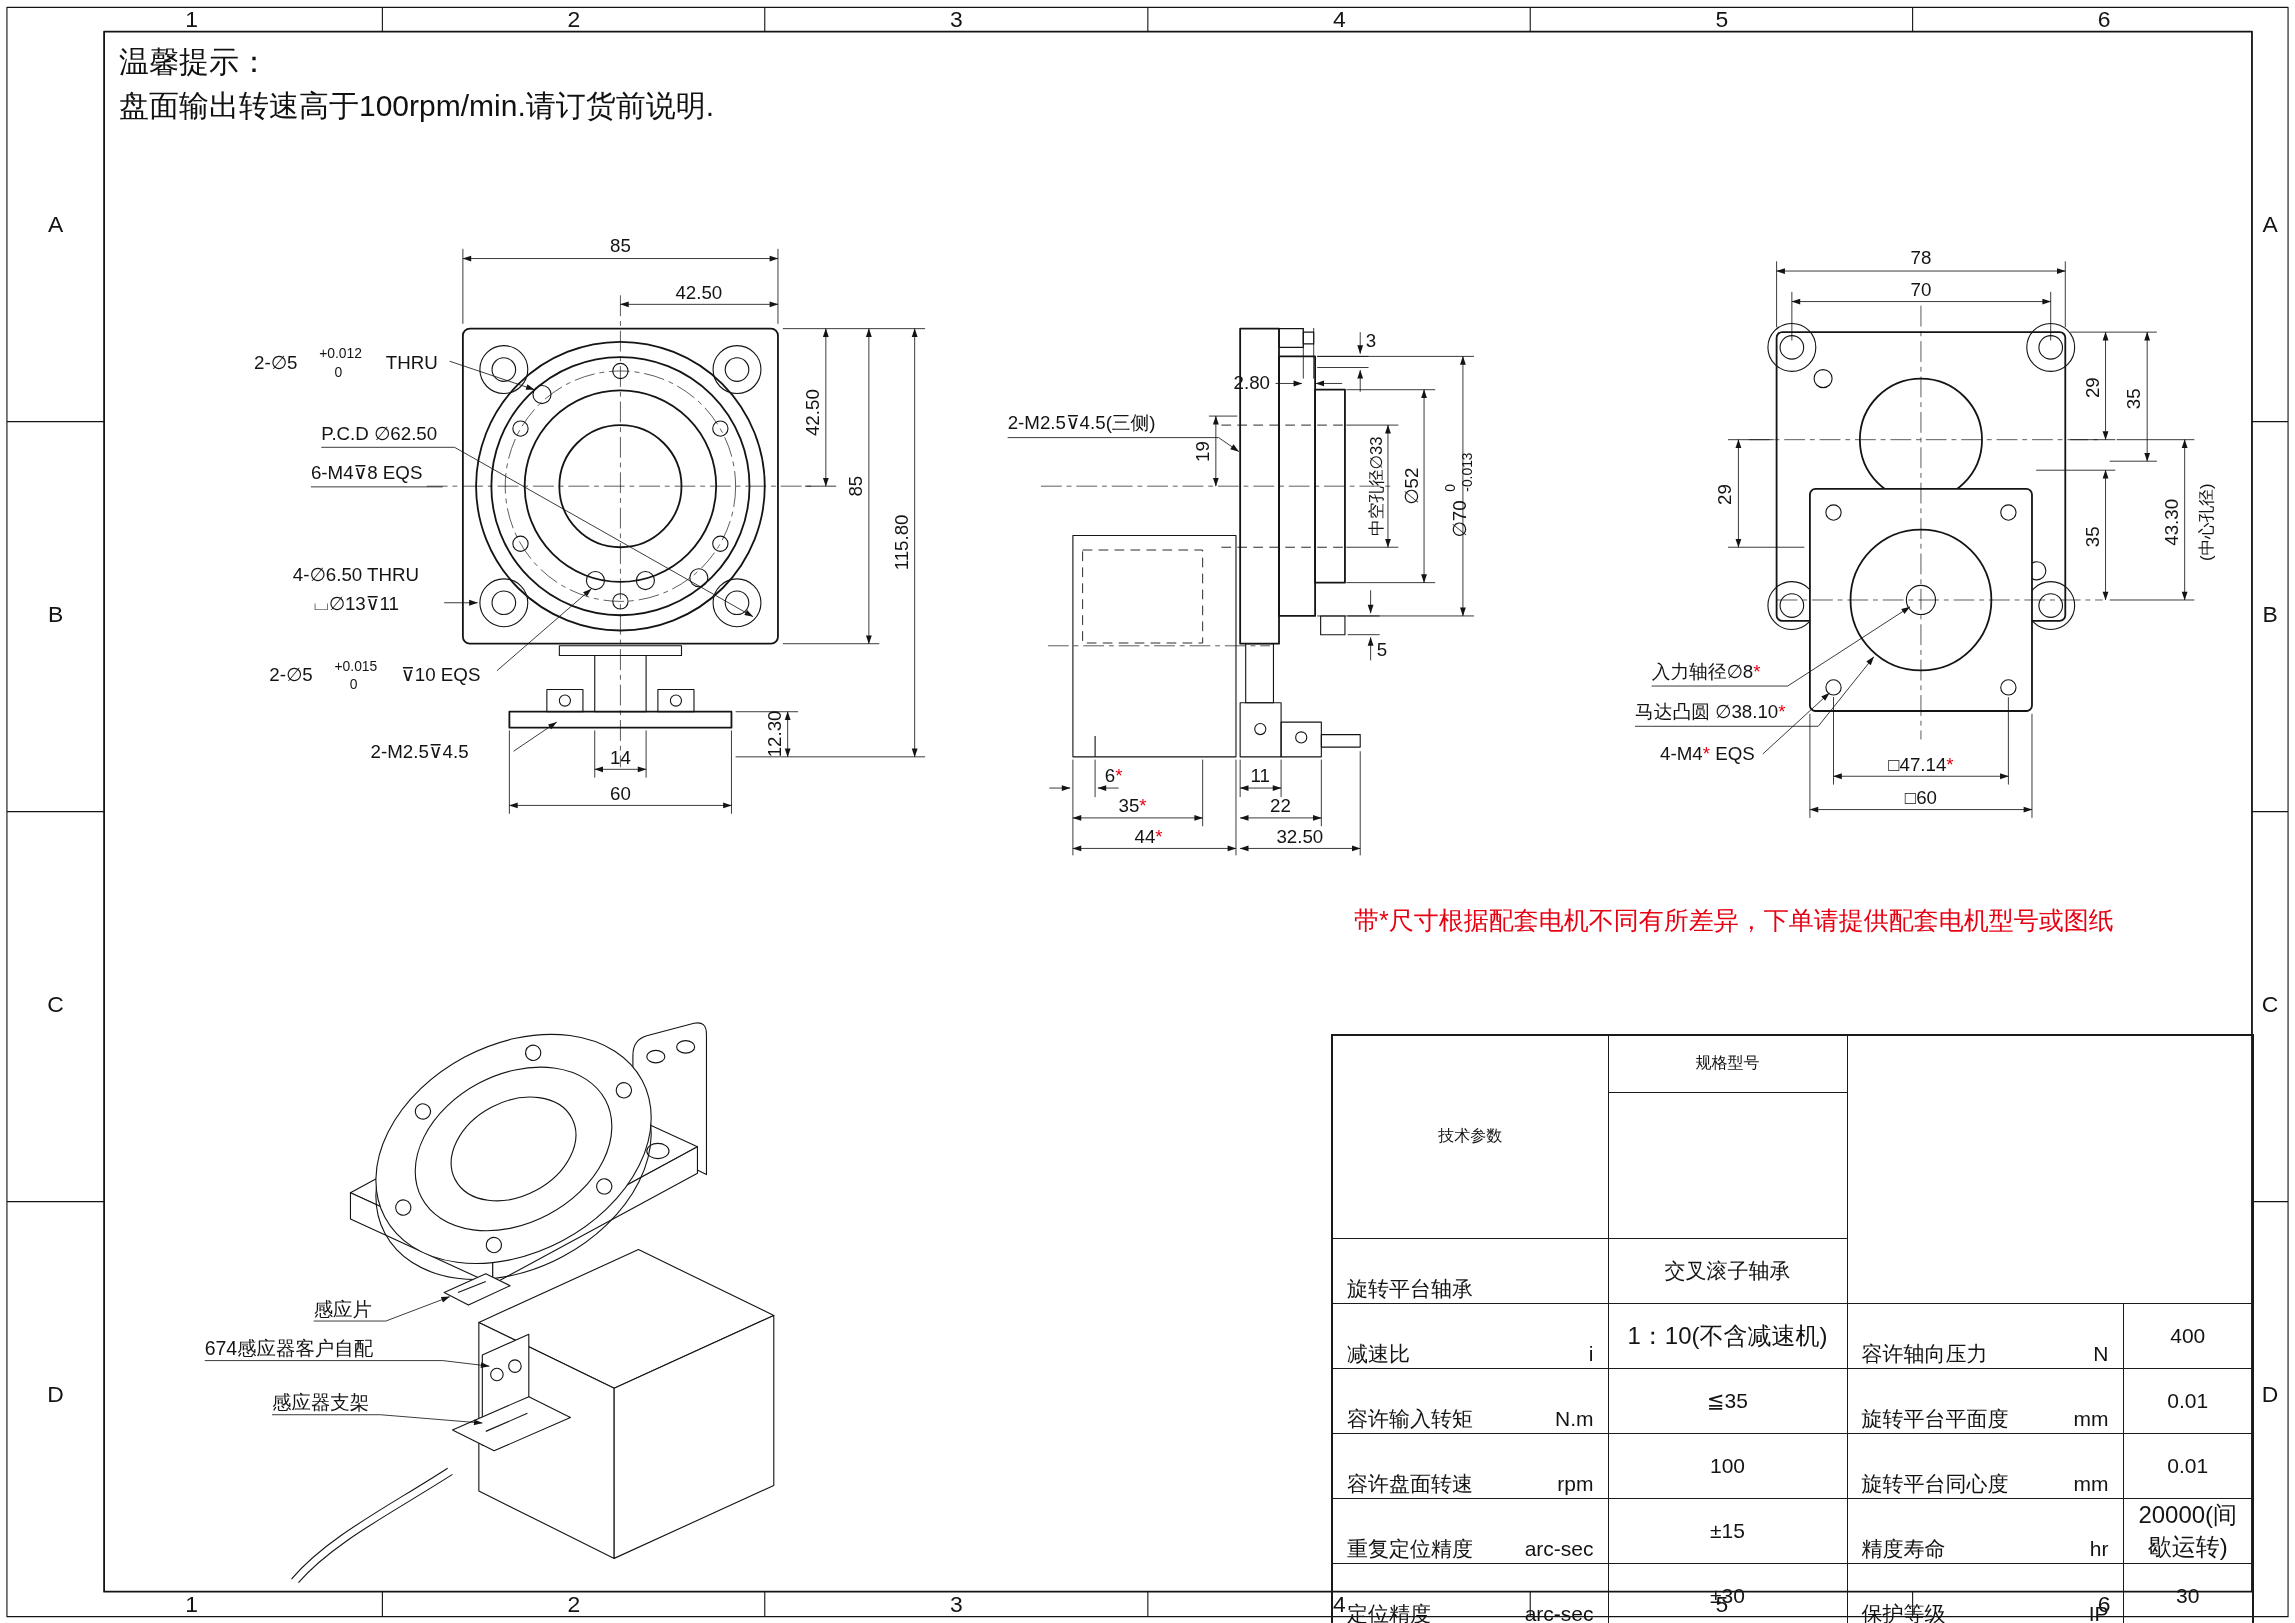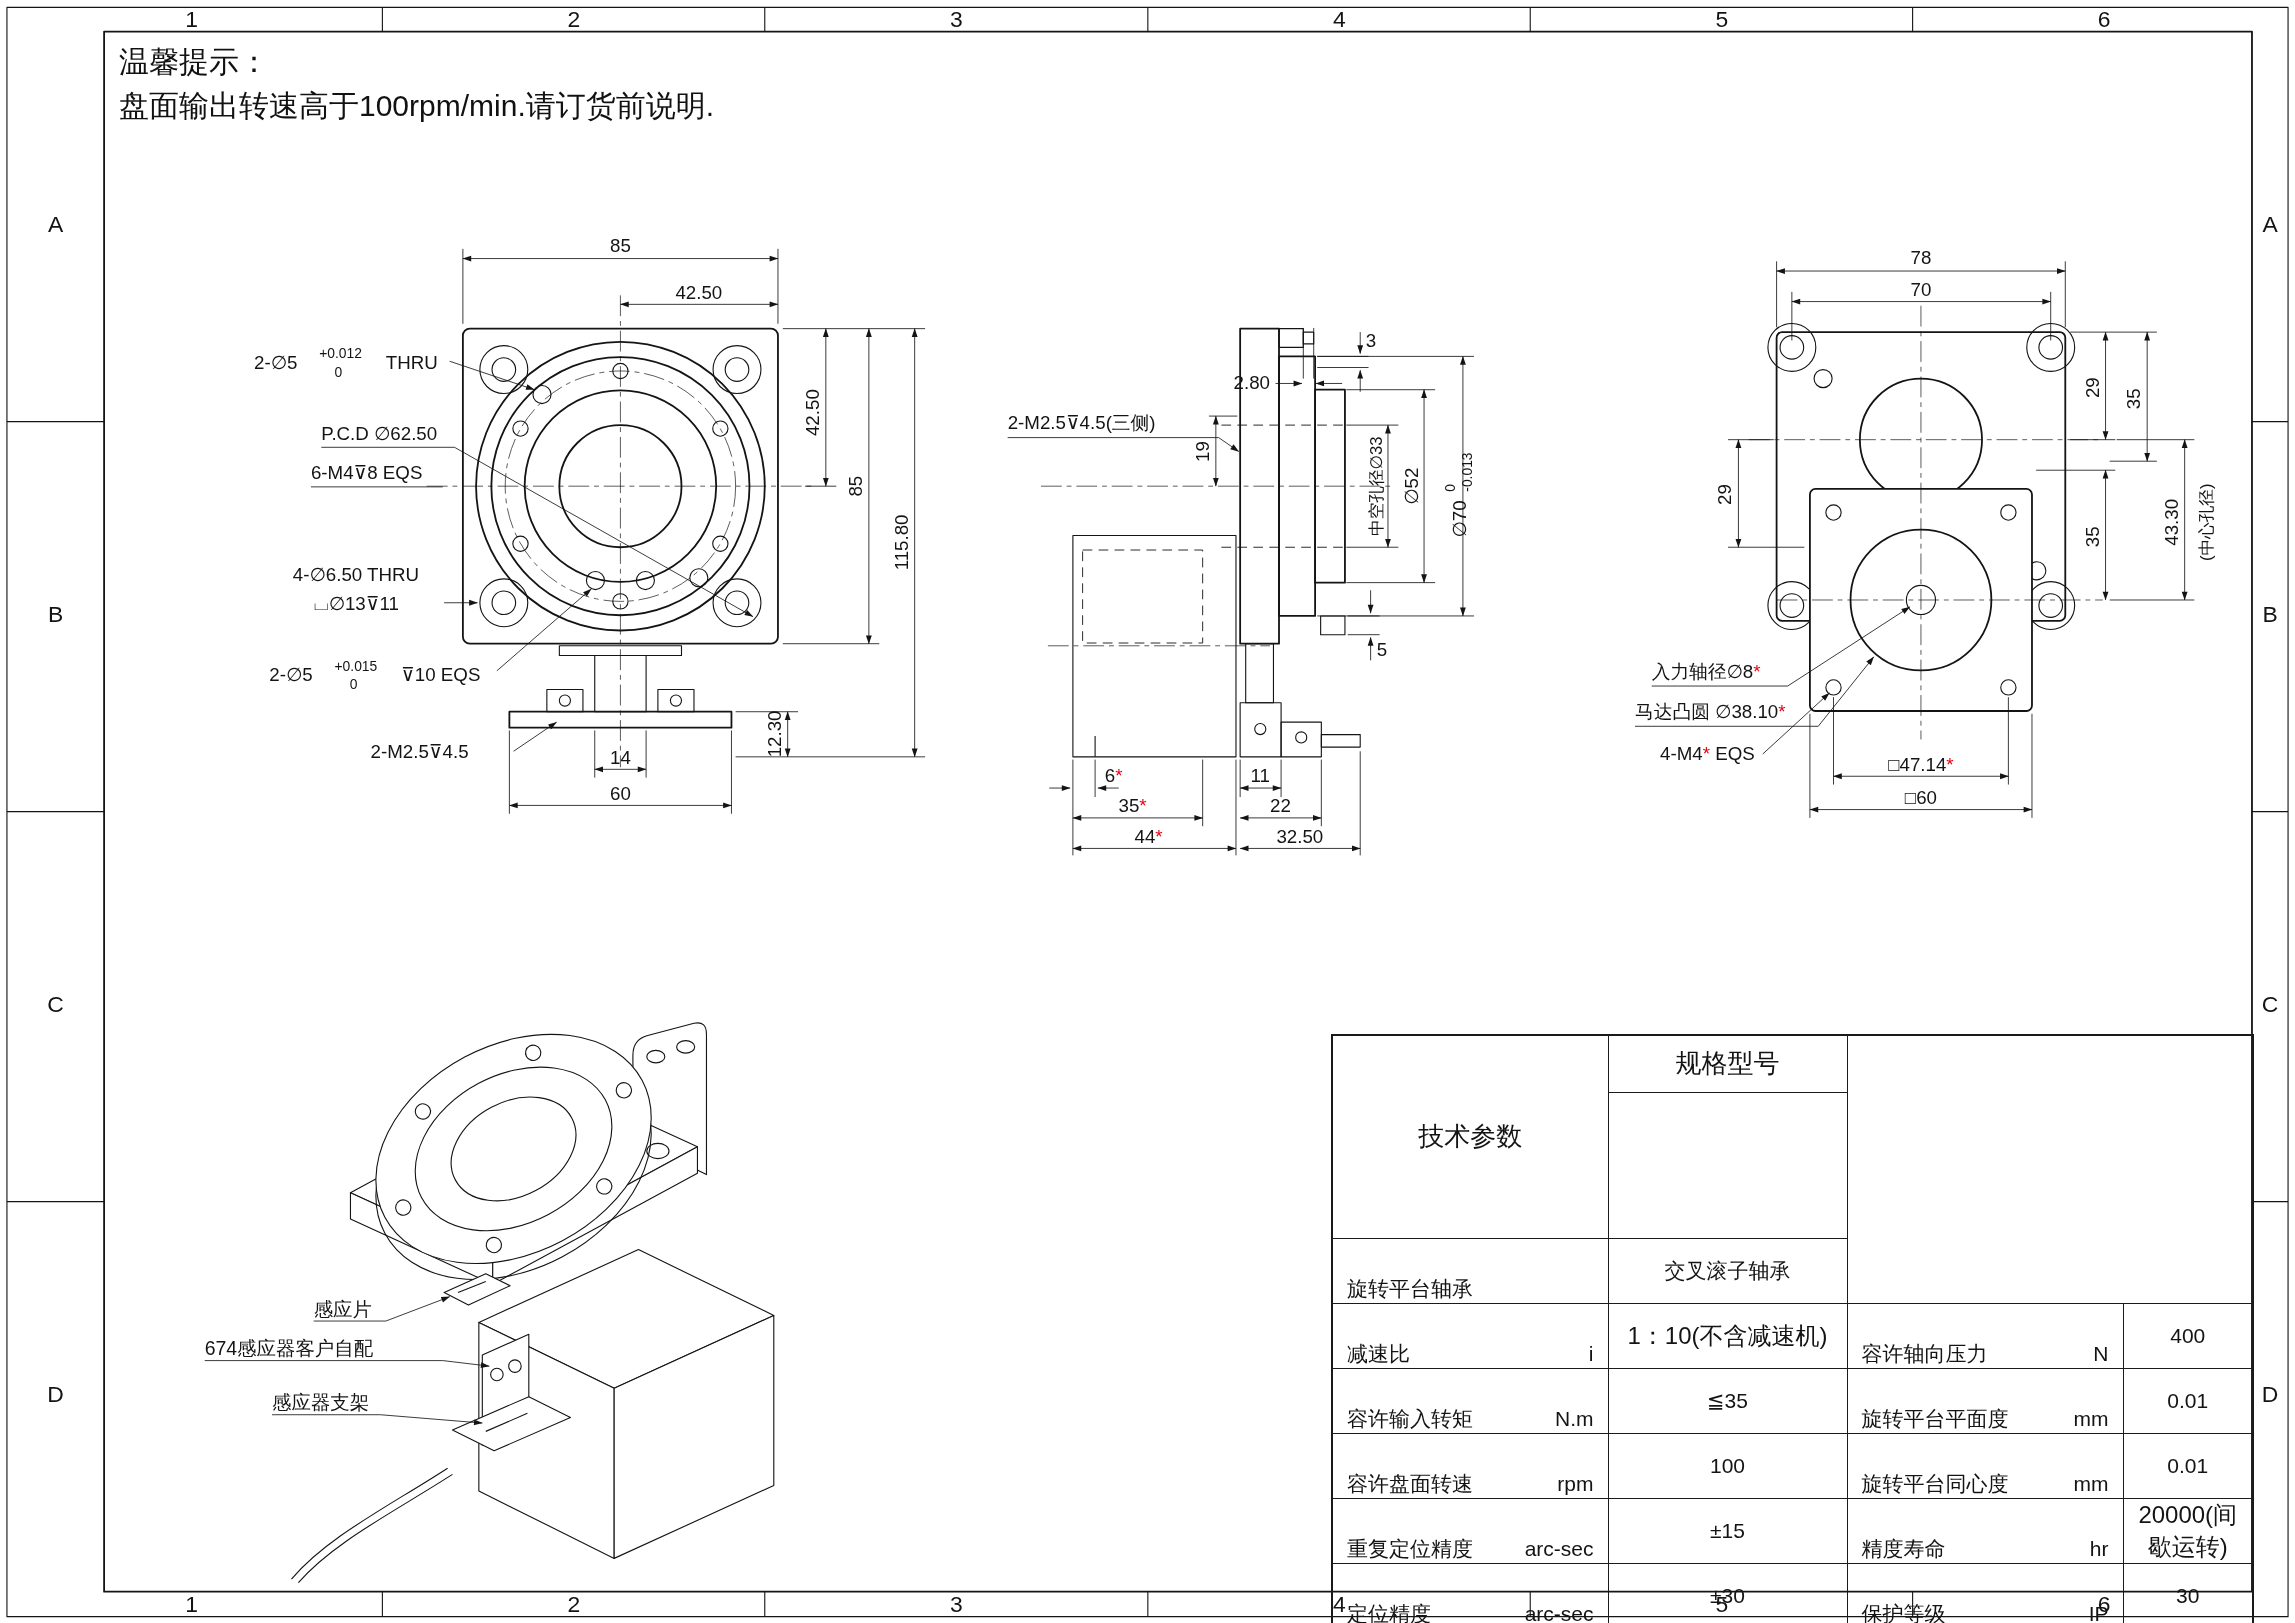--- a/index.html
+++ b/index.html
@@ -18,21 +18,21 @@
   .hid{stroke:#141414;stroke-width:1.3;fill:none;stroke-dasharray:14 9}
   .red{fill:#e60012}
   .notice{position:absolute;left:119px;top:40px;font-size:30px;line-height:1.45;color:#111;}
   .rednote{position:absolute;left:1354px;top:904px;font-size:25px;color:#e60012;}
   .spec-table{position:absolute;left:1331px;top:1034px;width:922px;height:557px;}
   .spec-table table{border-collapse:collapse;width:100%;height:100%;table-layout:fixed;
         font-size:21px;color:#141414;}
   .spec-table td{border:1.4px solid #1a1a1a;padding:0 14px;overflow:hidden;}
   .spec-table td.c{text-align:center;padding:0 4.2px;}
   .spec-table td .lu{display:flex;justify-content:space-between;align-items:center;gap:5.6px;margin-top:36px;}
-  .spec-table td.hd{font-size:26px;}
+  .spec-table td.hd{font-size:16px;}
   .spec-table table{border:2.1px solid #1a1a1a;}
   .sm{font-size:24px;}
 </style>
 </head>
 <body>
 
 <div id="sheet">
 
 <svg width="2295" height="1624" viewBox="0 0 3307 2339">
   <defs>
@@ -467,20 +467,21 @@
       <line class="dim" x1="548" y1="2038" x2="695" y2="2050" marker-end="url(#ar)"></line>
     </g>
   </g>
 </svg>
 
 <div class="notice">
   <div>温馨提示：</div>
   <div>盘面输出转速高于100rpm/min.请订货前说明.</div>
 </div>
 
+<div class="rednote">带*尺寸根据配套电机不同有所差异，下单请提供配套电机型号或图纸</div>
 
 <div class="spec-table">
   <table>
     <colgroup>
           <col style="width:276px">
           <col style="width:239px">
           <col style="width:276px">
           <col style="width:130px">
         </colgroup>
     <tbody>

